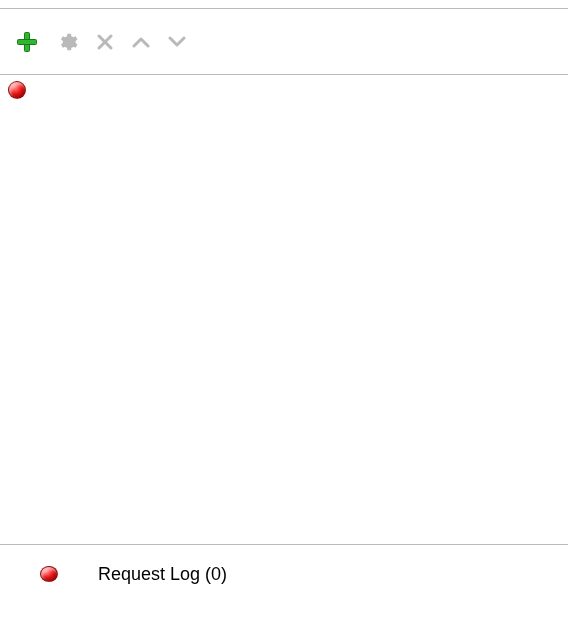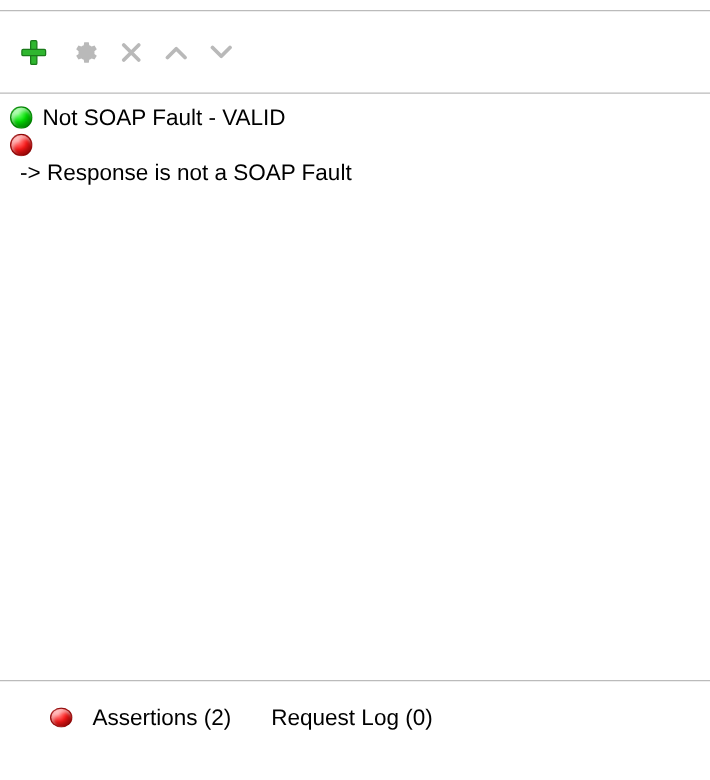--- a/index.html
+++ b/index.html
@@ -46,32 +46,24 @@
   </div>
   <div class="tb-btn">
     <svg width="18" height="14" viewBox="0 0 18 14">
       <path d="M2 3 L9 10 L16 3" fill="none" stroke="#b9b9b9" stroke-width="3" stroke-linecap="round" stroke-linejoin="round"></path>
     </svg>
   </div>
 </div>
 
 <div class="assertion-pane">
   <div class="assertion-row">
-    <span class="dot green"></span>
-    <span>Not SOAP Fault - VALID</span>
-  </div>
-  <div class="assertion-row">
     <span class="dot red"></span>
-  </div>
-  <div class="msg-row">
-    <span>-&gt; Response is not a SOAP Fault</span>
   </div>
 </div>
 
 <div class="bottombar">
   <div class="tab">
     <span class="dot red"></span>
-    <span>Assertions (2)</span>
   </div>
   <div class="tab">
     <span>Request Log (0)</span>
   </div>
 </div>
 
 </body></html>

